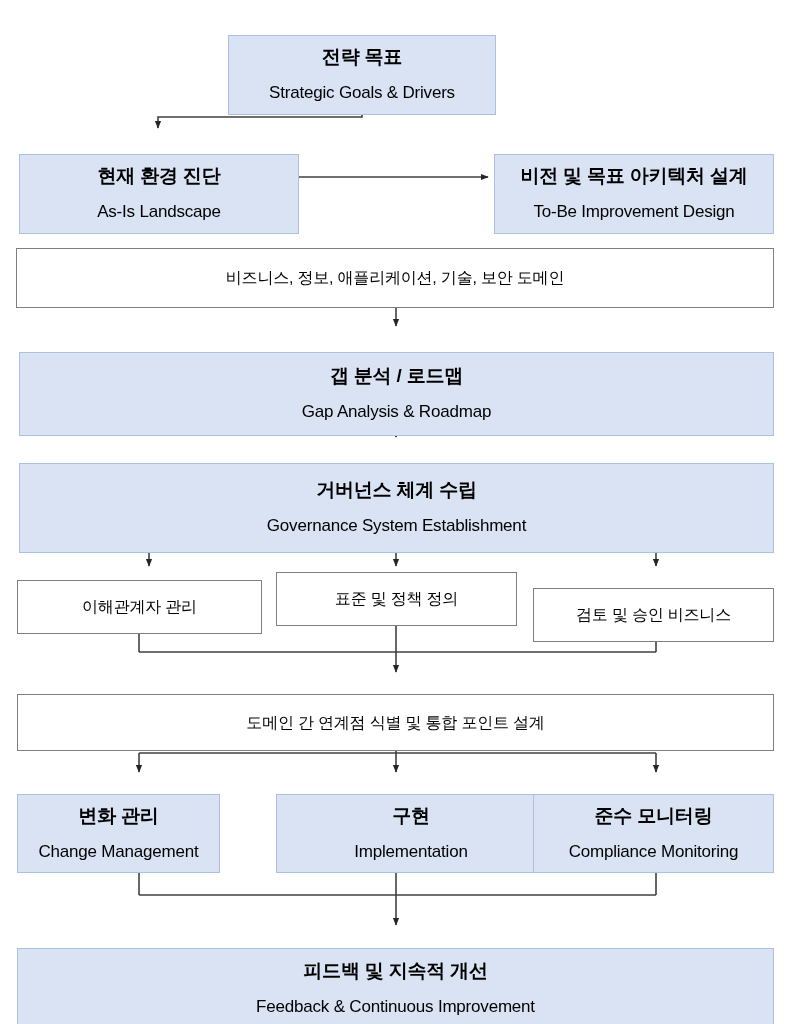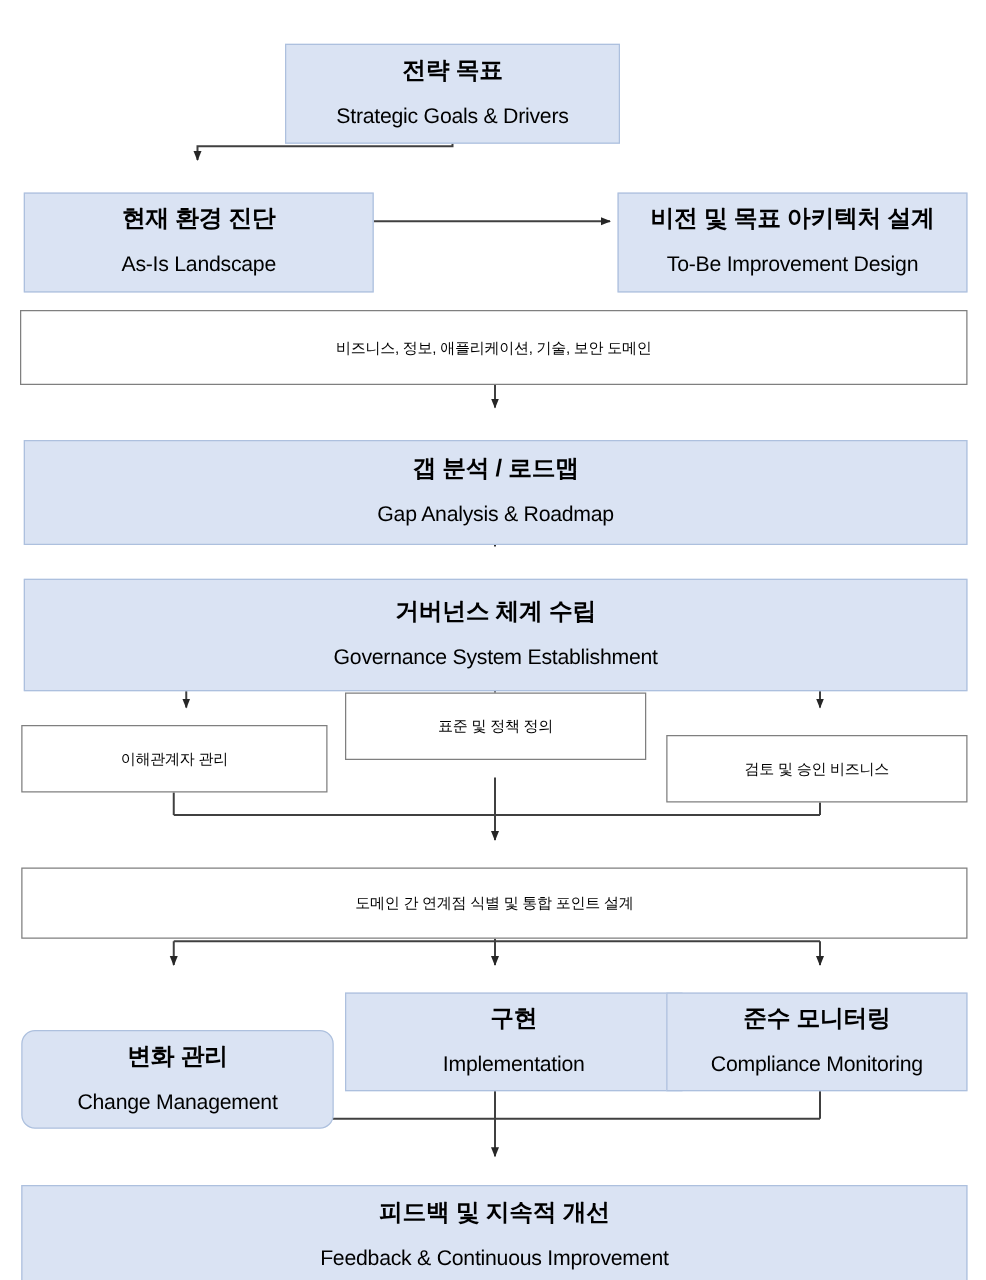--- a/index.html
+++ b/index.html
@@ -55,21 +55,21 @@
   }
   .node .subtitle {
     font-weight: normal;
     font-size: 17px;
     line-height: 1.2;
     letter-spacing: -0.2px;
   }
   .node.two-line .title { margin-bottom: 14px; }
   .node .plain {
     font-weight: normal;
-    font-size: 12px;
+    font-size: 16px;
     line-height: 1.25;
     letter-spacing: -0.2px;
   }
 </style>
 </head>
 <body>
 
 <div id="canvas">
 
   <svg id="connectors" viewBox="0 0 789 1024" xmlns="http://www.w3.org/2000/svg">
@@ -140,33 +140,33 @@
 
   <div class="node blue two-line" style="left:19px; top:443px; width:755px; height:90px;">
     <div class="title">거버넌스 체계 수립</div>
     <div class="subtitle">Governance System Establishment</div>
   </div>
 
   <div class="node white" style="left:17px; top:560px; width:245px; height:54px;">
     <div class="plain">이해관계자 관리</div>
   </div>
 
-  <div class="node white" style="left:276px; top:534px; width:241px; height:54px;">
+  <div class="node white" style="left:276px; top:552px; width:241px; height:54px;">
     <div class="plain">표준 및 정책 정의</div>
   </div>
 
   <div class="node white" style="left:533px; top:568px; width:241px; height:54px;">
     <div class="plain">검토 및 승인 비즈니스</div>
   </div>
 
   <div class="node white" style="left:17px; top:674px; width:757px; height:57px;">
     <div class="plain">도메인 간 연계점 식별 및 통합 포인트 설계</div>
   </div>
 
-  <div class="node blue two-line" style="left:17px; top:804px; width:250px; height:79px;border-radius:11px;">
+  <div class="node blue two-line" style="left:17px; top:774px; width:203px; height:79px;">
     <div class="title">변화 관리</div>
     <div class="subtitle">Change Management</div>
   </div>
 
   <div class="node blue two-line" style="left:276px; top:774px; width:270px; height:79px;">
     <div class="title">구현</div>
     <div class="subtitle">Implementation</div>
   </div>
 
   <div class="node blue two-line" style="left:533px; top:774px; width:241px; height:79px;">

